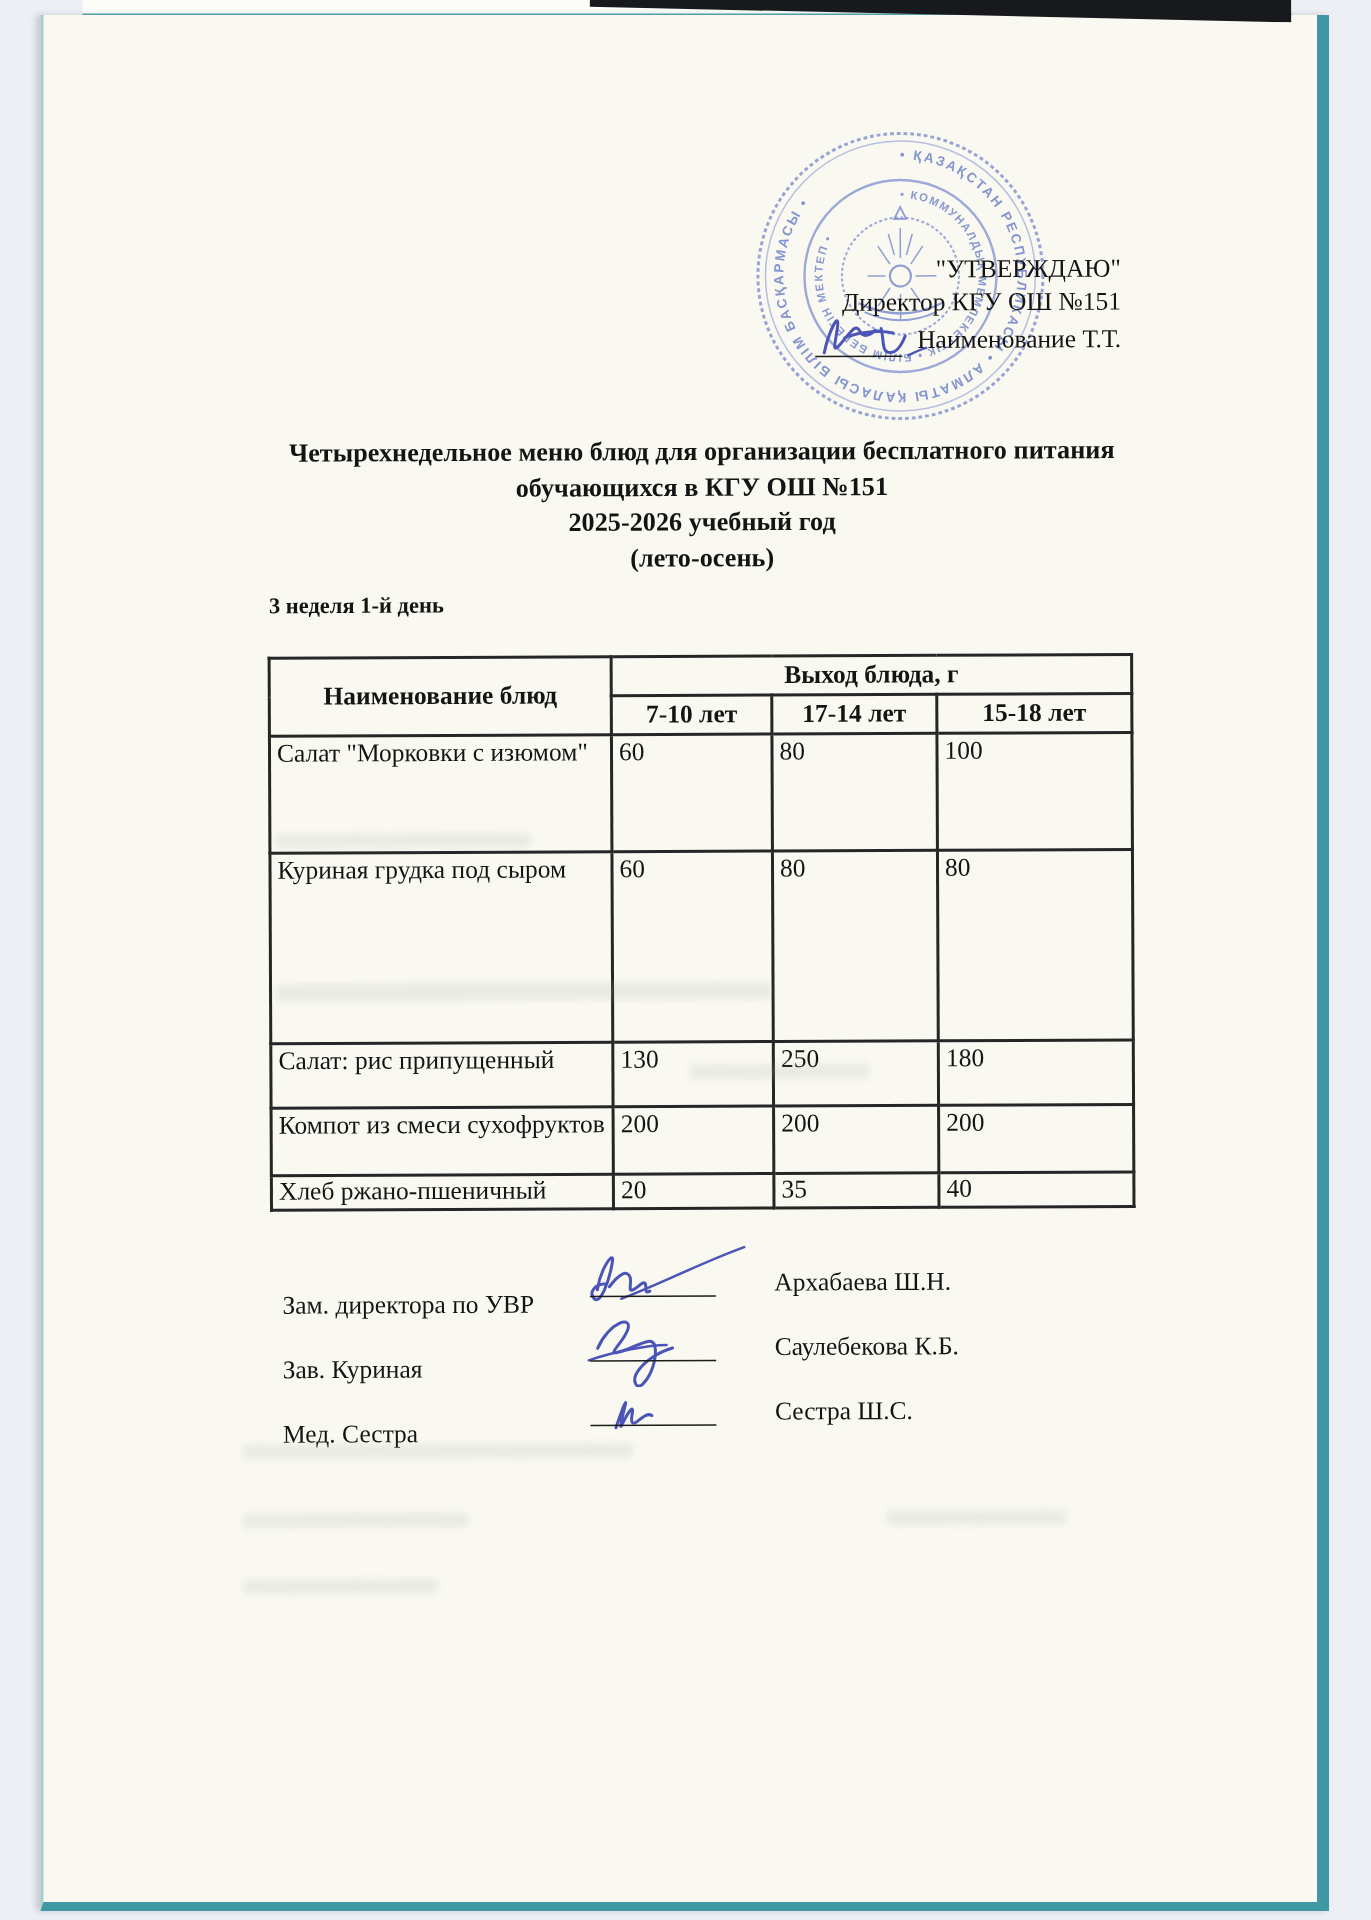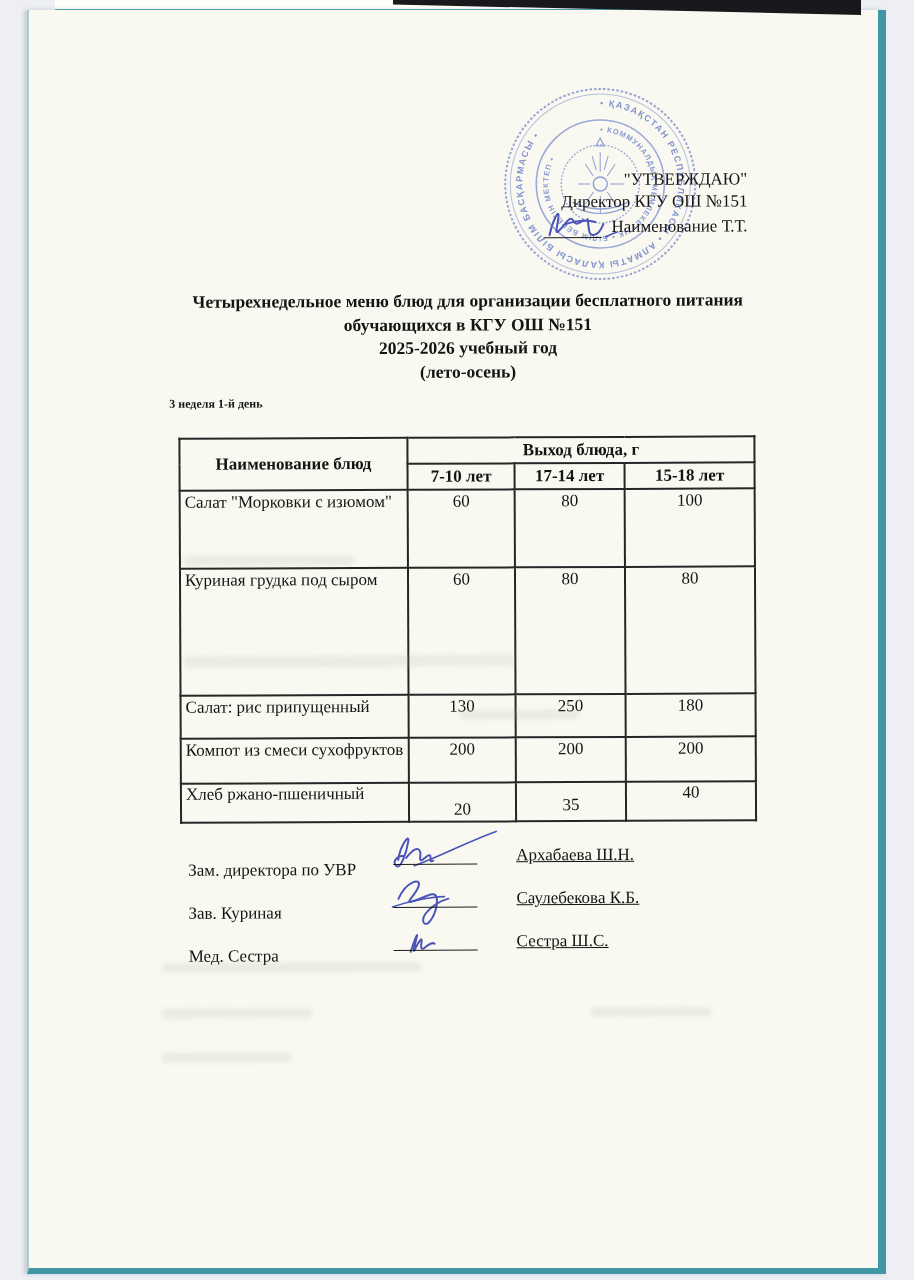--- a/index.html
+++ b/index.html
@@ -25,32 +25,32 @@
   }
   .content{position:absolute;left:0;top:0;width:100%;height:100%;transform:rotate(-0.25deg);transform-origin:40% 45%;}
   
   .approve{left:450px;top:160px;width:270px;text-align:right;font-size:17px;line-height:22px;z-index:5;}
   .approve .row3{display:flex;justify-content:flex-end;align-items:flex-end;margin-top:3px;}
   .dir-underline{display:inline-block;width:58px;border-bottom:1.4px solid #1c1c1c;height:16px;margin-right:10px;}
   .stamp-svg{left:473px;top:75px;width:200px;height:200px;z-index:4;opacity:.92;}
   .dir-ink{left:516px;top:188px;width:90px;height:52px;z-index:6;}
   
   .title{left:100px;top:280px;width:680px;text-align:center;font-weight:bold;font-size:17.5px;line-height:23.5px;}
-  .week{left:141px;top:386px;font-weight:bold;font-size:12px;}
+  .week{left:151px;top:386px;font-weight:bold;font-size:15px;}
   
   table.menu{left:150px;top:427px;position:absolute;border-collapse:collapse;table-layout:fixed;width:575px;font-size:17px;}
   table.menu th,table.menu td{border:2px solid #262626;padding:1px 4px;overflow:hidden;}
   table.menu th{font-weight:bold;text-align:center;vertical-align:middle;padding:2px;}
-  td.num{text-align:center;vertical-align:top;padding-top:2px;border-radius:30px;}
+  td.num{text-align:left;vertical-align:top;padding-top:2px;}
   td.dish{text-align:left;vertical-align:top;padding-top:3px;}
   
   .sig-row{left:158px;width:600px;height:46px;font-size:17px;}
   .sig-role{position:absolute;left:0;top:12px;}
   .sig-line{position:absolute;left:205px;top:16px;width:84px;border-bottom:1.5px solid #1c1c1c;}
-  .sig-name{position:absolute;left:328px;top:-2px;text-decoration:underline;}
+  .sig-name{position:absolute;left:328px;top:-2px;}
   .sig-ink{position:absolute;left:196px;top:-18px;width:120px;height:52px;}
   
   .ghost{background:rgba(150,168,150,.16);filter:blur(2px);border-radius:3px;}
 </style>
 </head>
 <body>
 
 <div class="abs prev-page"></div>
 <div class="abs dark-wedge"></div>
 
@@ -157,22 +157,22 @@
         <td class="num">180</td>
       </tr>
       <tr style="height:45px">
         <td class="dish">Компот из смеси сухофруктов</td>
         <td class="num">200</td>
         <td class="num">200</td>
         <td class="num">200</td>
       </tr>
       <tr style="height:23px">
         <td class="dish" style="padding-top:0">Хлеб ржано-пшеничный</td>
-        <td class="num" style="padding-top:16px">20</td>
-        <td class="num" style="padding-top:12px">35</td>
+        <td class="num" style="padding-top:0">20</td>
+        <td class="num" style="padding-top:0">35</td>
         <td class="num" style="padding-top:0">40</td>
       </tr>
     </tbody>
       </table>
 
     <div class="abs sig-row" style="top:838px">
       <div class="sig-role">Зам. директора по УВР</div>
       <svg class="sig-ink" viewBox="0 0 120 52">
         <g fill="none" stroke="#4b55b8" stroke-width="2" stroke-linecap="round">
           <path d="M14,30 C16,16 26,2 24,12 C22,24 16,40 12,36 C8,32 12,26 20,26"></path>

